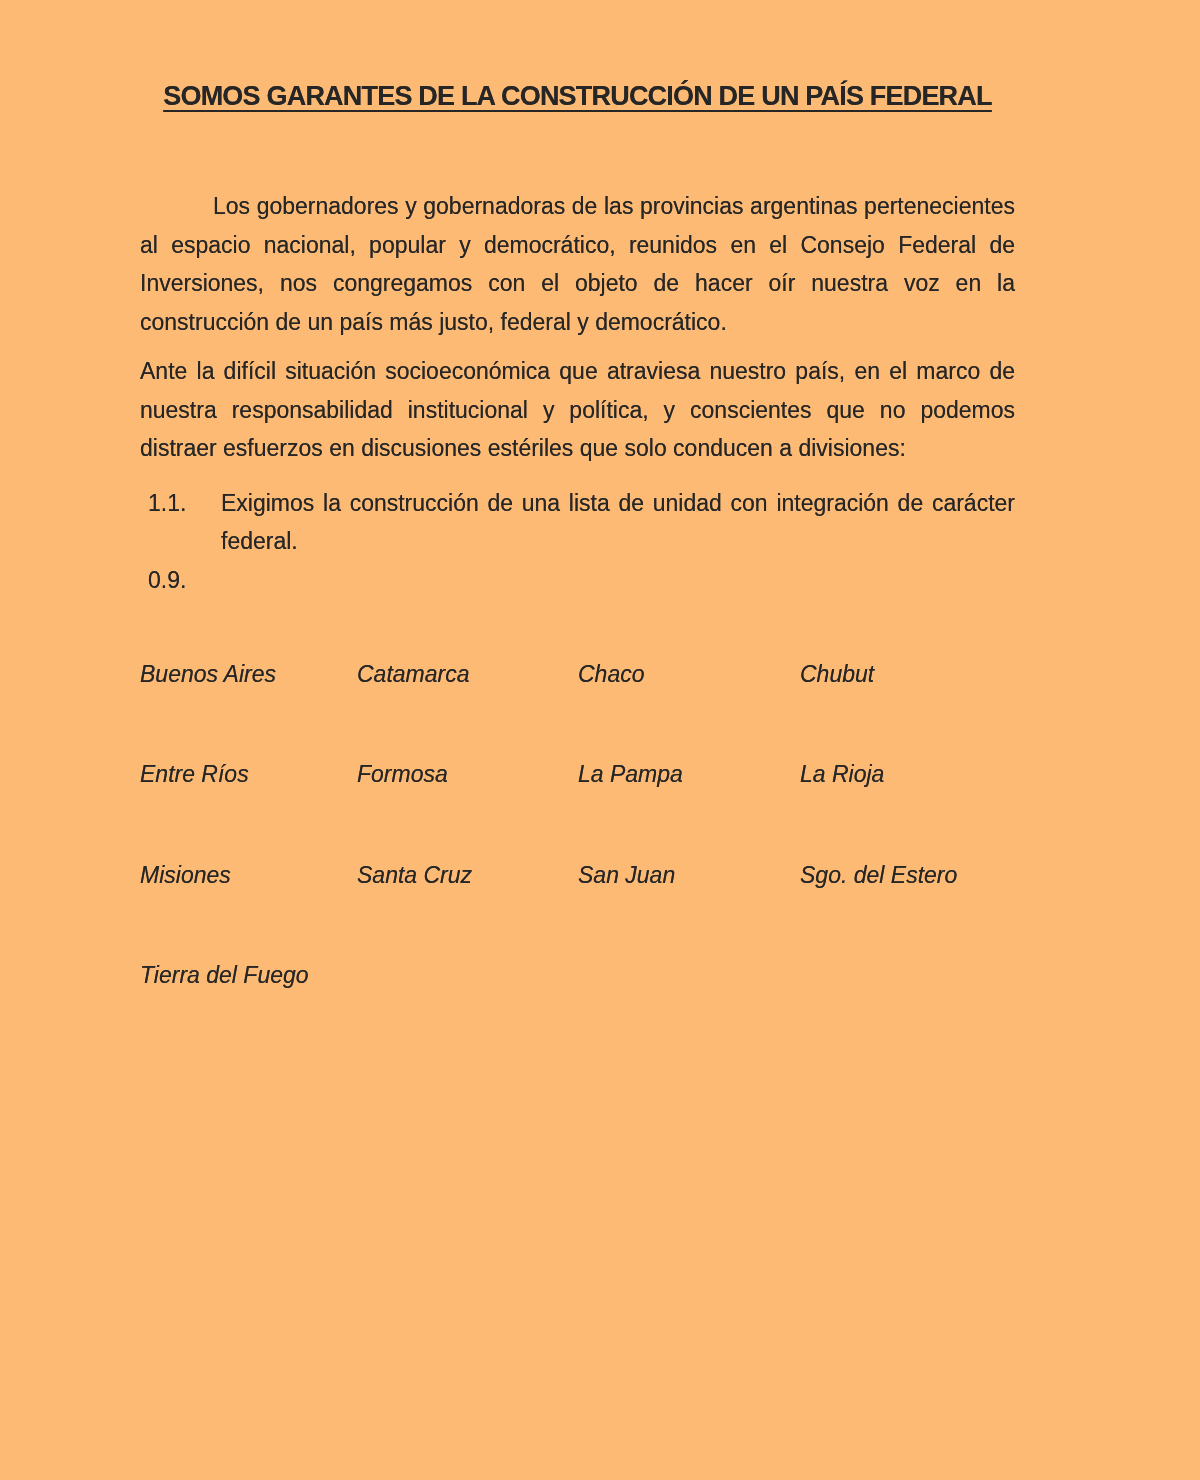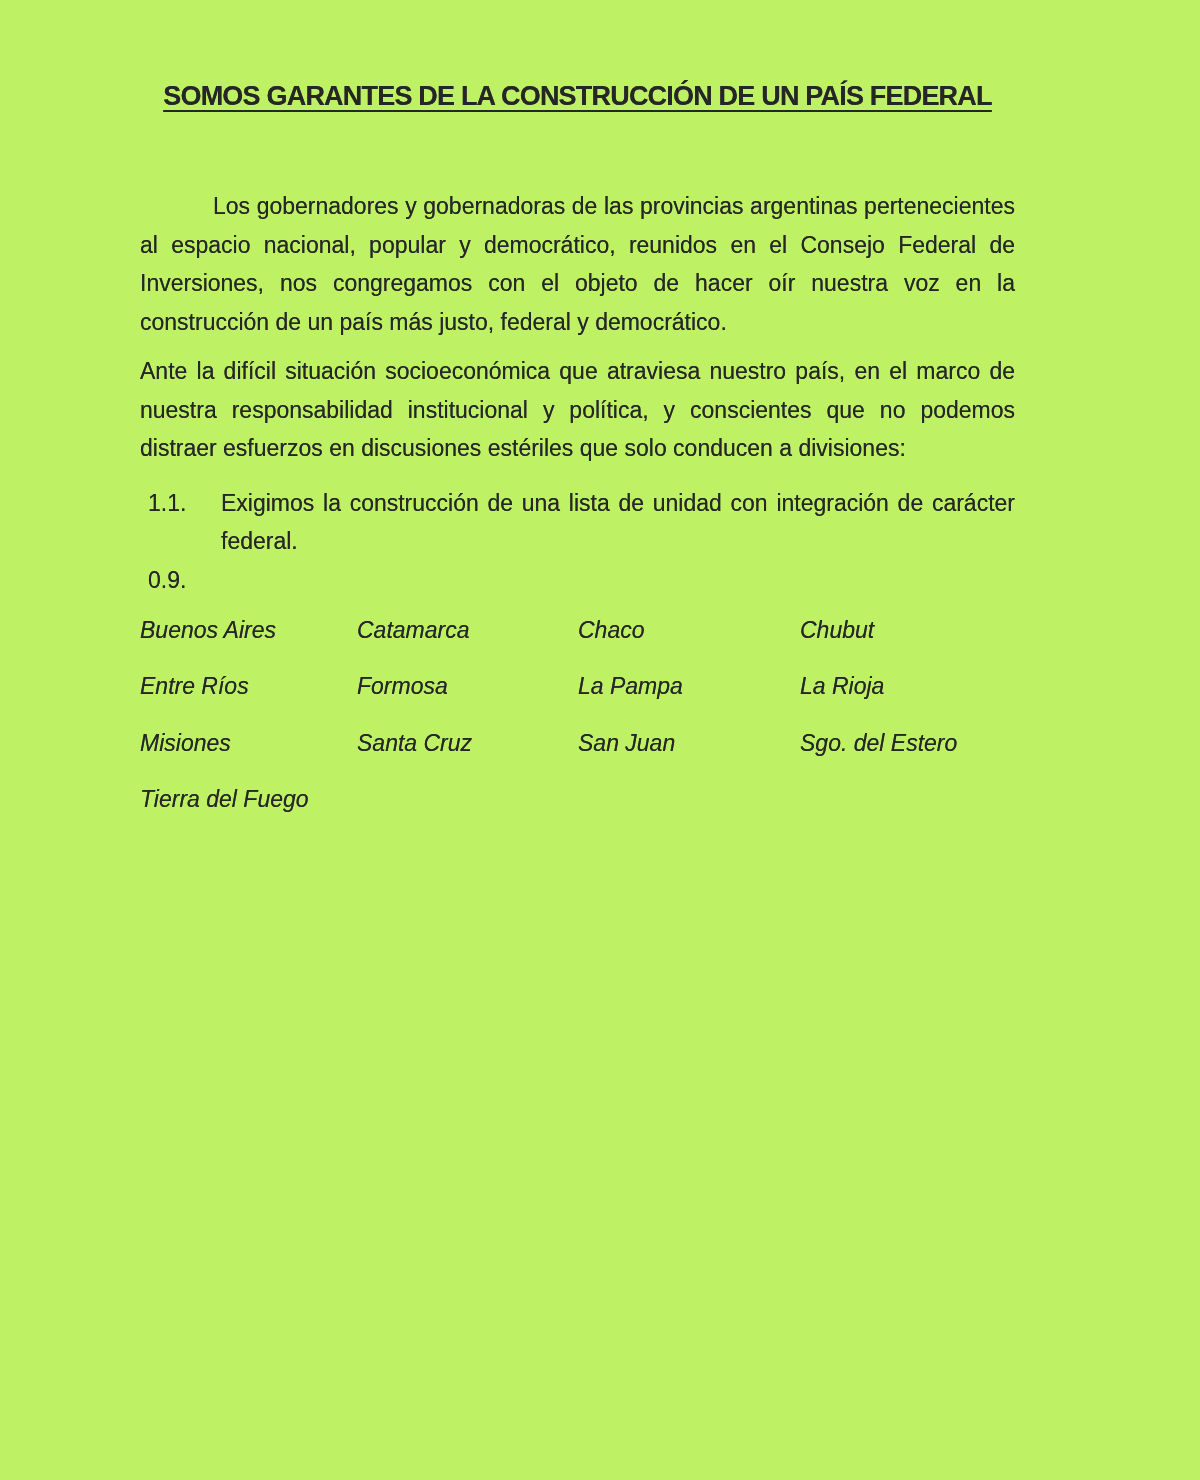--- a/index.html
+++ b/index.html
@@ -6,21 +6,21 @@
   html, body { background: #ffffff; }
   body {
     width: 1200px;
     height: 1480px;
     font-family: "Liberation Sans", "DejaVu Sans", sans-serif;
     color: #262626;
   }
   .page {
     width: 1200px;
     height: 1480px;
-    background: #bef264;
+    background: #fdba74;
     padding: 78px 185px 16px 140px;
     overflow: hidden;
   }
   .doc-text {
     text-shadow: 0 0 0.6px rgba(45,45,45,0.75);
   }
   .title-wrap {
     text-align: center;
     margin: 0 0 73px 0;
   }
@@ -61,21 +61,21 @@
   }
   .signatories { margin: 0; }
   .sig-row {
     display: grid;
     grid-template-columns: 217px 221px 222px 1fr;
     font-style: italic;
     font-size: 23px;
     line-height: 38.5px;
     margin-bottom: 18px;
   }
-  .sig-cell { white-space: nowrap; }
+  .sig-cell { white-space: nowrap; margin-top: 44px; }
 </style>
 </head>
 <body>
 
 <div class="page doc-text">
 
   <div class="title-wrap">
     <h1 class="title">SOMOS GARANTES DE LA CONSTRUCCIÓN DE UN PAÍS FEDERAL</h1>
   </div>
 

